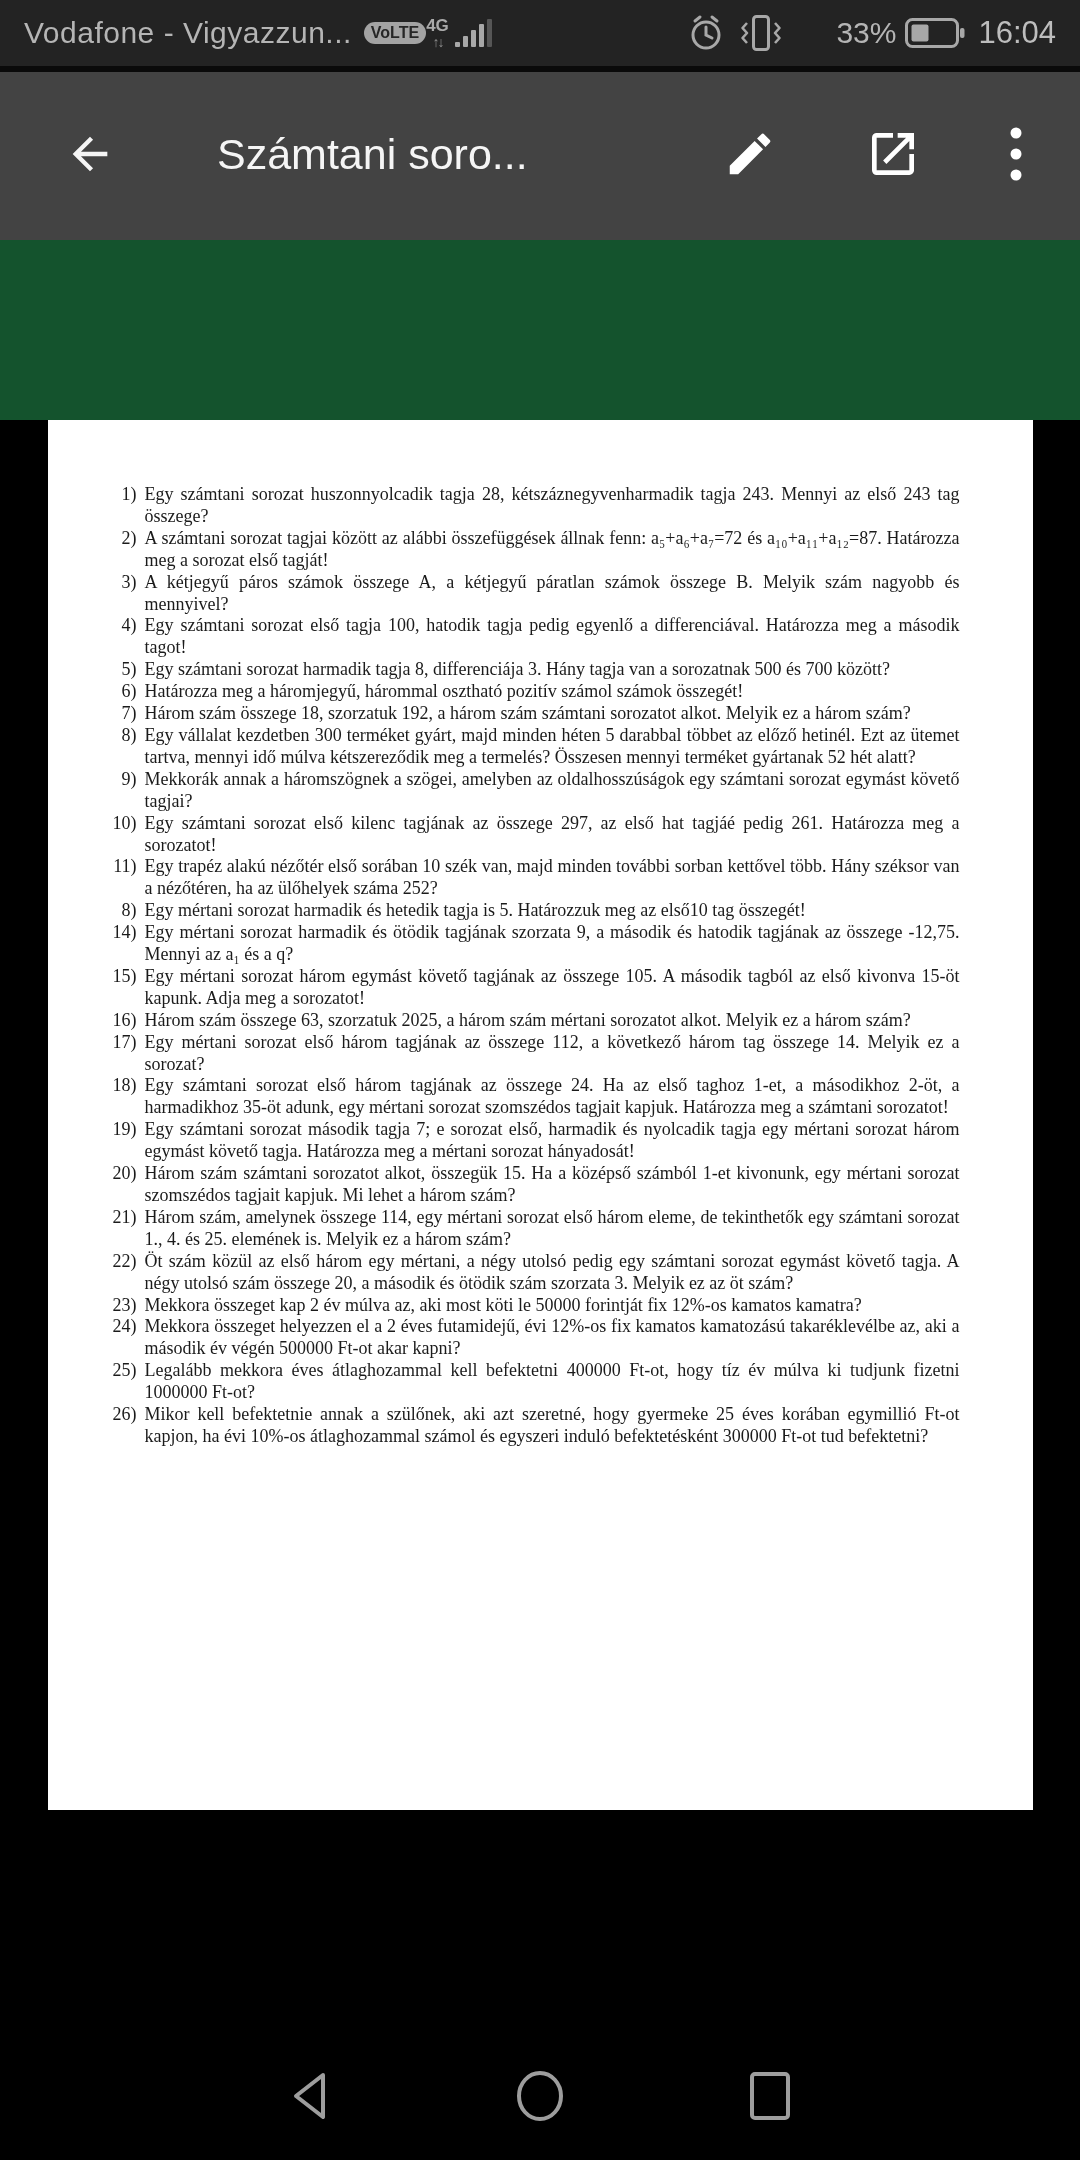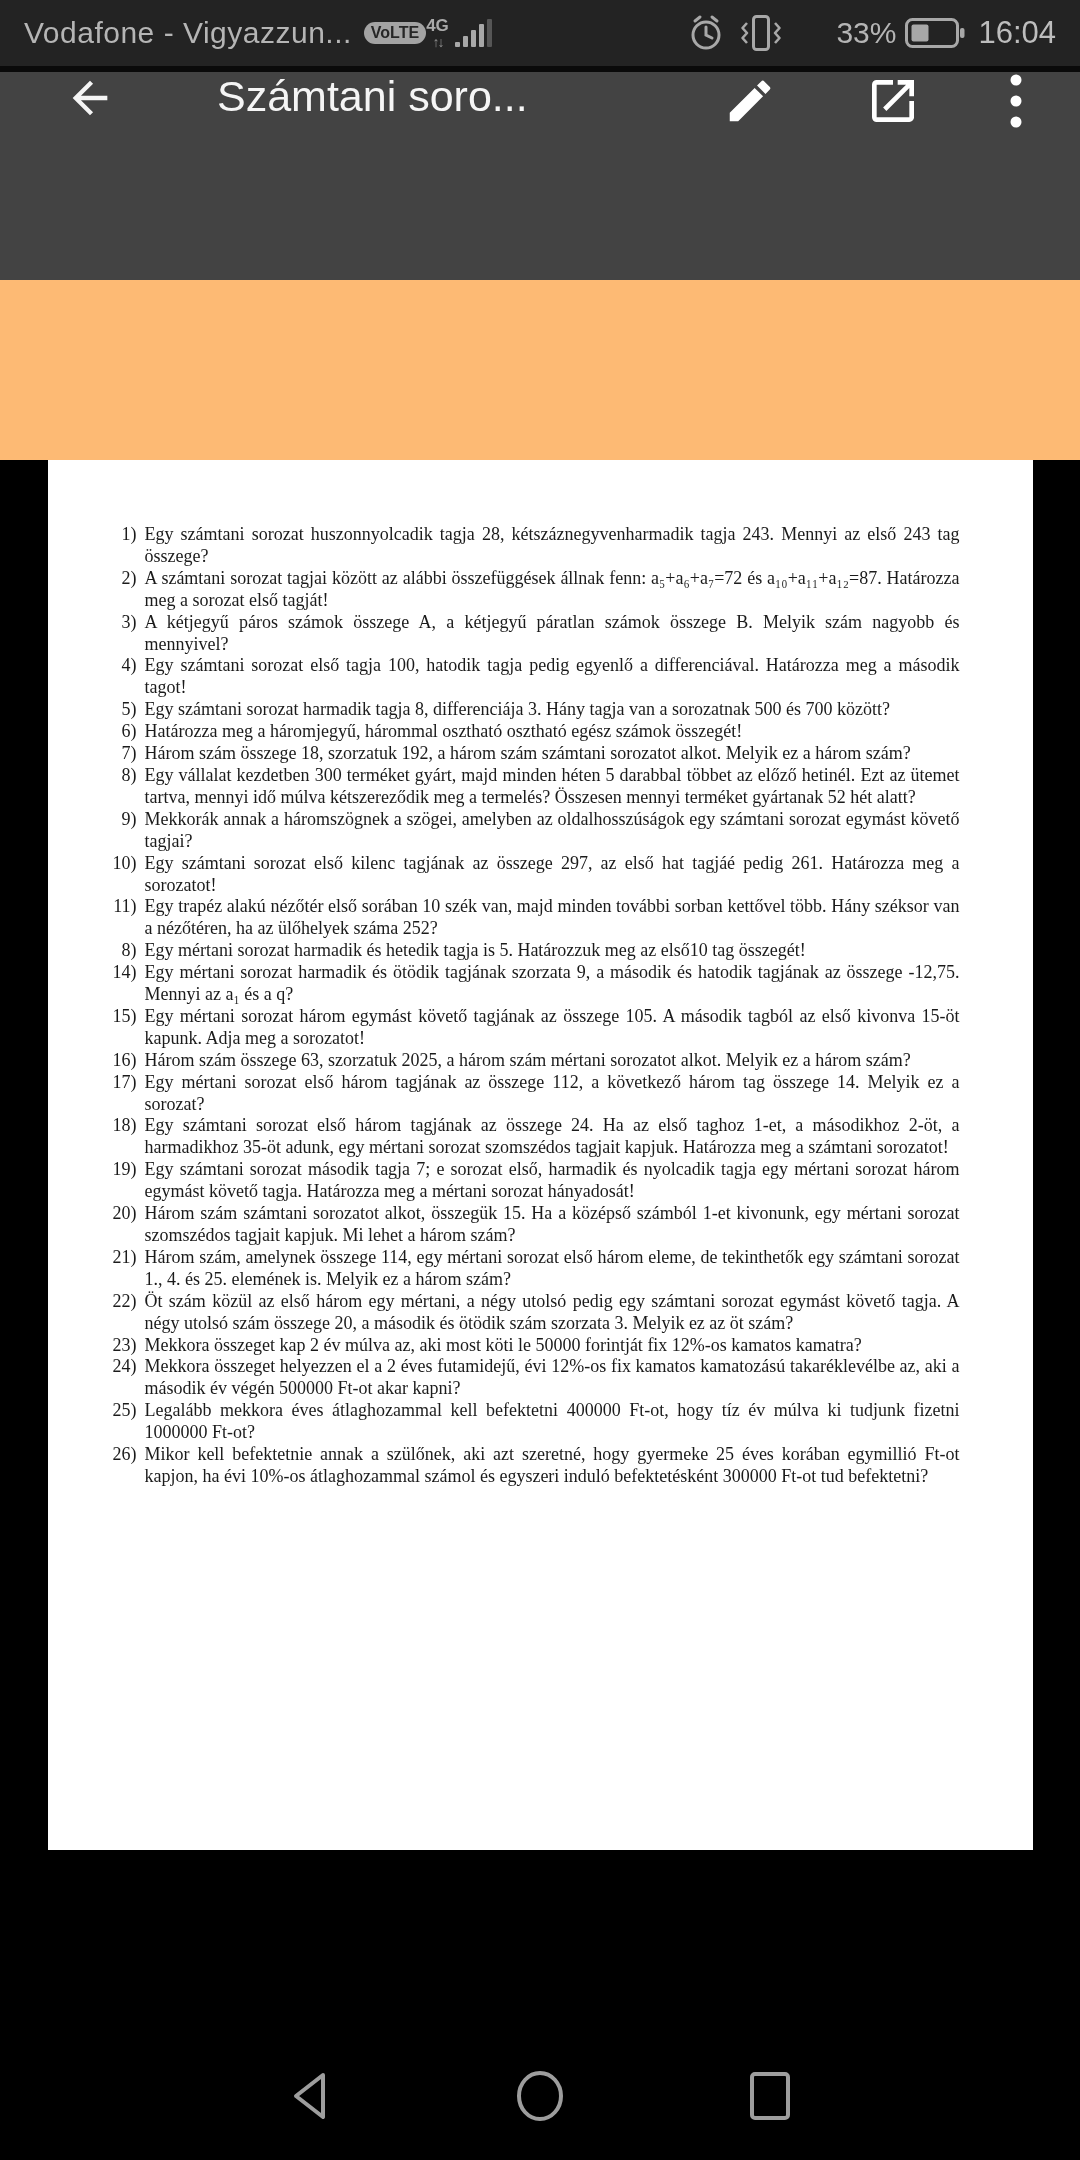--- a/index.html
+++ b/index.html
@@ -1,18 +1,18 @@
 <!DOCTYPE html>
 <html><head>
 <meta charset="utf-8">
 <style>
   * { margin:0; padding:0; box-sizing:border-box; }
   html,body { width:1080px; height:2160px; background:#000; overflow:hidden;
               font-family:"Liberation Sans", sans-serif; }
-  .screen { position:relative; width:1080px; height:2160px; background:#fdba74; }
+  .screen { position:relative; width:1080px; height:2160px; background:#14532d; }
 
   
   .statusbar { height:66px; background:#232323; display:flex; align-items:center;
                padding:0 24px; color:#b5b5b5; }
   .statusbar-seam { height:6px; background:#0a0a0a; }
   .carrier { font-size:30px; letter-spacing:.5px; color:#b5b5b5; white-space:nowrap; }
   .volte { background:#a3a3a3; color:#262626; font-weight:bold; font-size:16px;
            border-radius:11px; padding:3px 7px; margin-left:12px; line-height:1; }
   .net4g { display:flex; flex-direction:column; align-items:center; line-height:1; }
   .net4g .g { font-size:17px; font-weight:bold; color:#ababab; }
@@ -21,21 +21,21 @@
   .sigbars i { display:block; width:5px; background:#a8a8a8; border-radius:1px; }
   .sigbars i:nth-child(1){height:5px;} .sigbars i:nth-child(2){height:11px;}
   .sigbars i:nth-child(3){height:17px;} .sigbars i:nth-child(4){height:23px;}
   .sigbars i:nth-child(5){height:28px; background:#565656;}
   .sb-right { margin-left:auto; display:flex; align-items:center; gap:9px; }
   .pct { font-size:30px; color:#b5b5b5;margin-left:40px; }
   .clock { font-size:31px; color:#bdbdbd; margin-left:4px; }
   .sb-ico { display:flex; }
 
   
-  .appbar { height:208px; background:#434343; display:flex; align-items:flex-start;
+  .appbar { height:168px; background:#434343; display:flex; align-items:center;
             padding:0 57px 4px 64px; }
   .back-btn { width:52px; height:52px; display:flex; }
   .title { margin-left:101px; font-size:43px; font-weight:500; color:#f5f5f5;
            white-space:nowrap; }
   .actions { margin-left:auto; display:flex; align-items:center; gap:88px; }
   .act { display:flex; }
 
   
   .content { position:relative; height:1920px; background:#000; }
   .page { margin:180px auto 0; width:985px; height:1390px; background:#ffffff;
@@ -151,21 +151,21 @@
             <span class="txt">Egy számtani sorozat első tagja 100, hatodik tagja pedig egyenlő a differenciával. Határozza meg a második tagot!</span>
           </div>
 
           <div class="prob">
             <span class="num">5)</span>
             <span class="txt">Egy számtani sorozat harmadik tagja 8, differenciája 3. Hány tagja van a sorozatnak 500 és 700 között?</span>
           </div>
 
           <div class="prob">
             <span class="num">6)</span>
-            <span class="txt">Határozza meg a háromjegyű, hárommal osztható osztható egész számok összegét!</span>
+            <span class="txt">Határozza meg a háromjegyű, hárommal osztható pozitív számol számok összegét!</span>
           </div>
 
           <div class="prob">
             <span class="num">7)</span>
             <span class="txt">Három szám összege 18, szorzatuk 192, a három szám számtani sorozatot alkot. Melyik ez a három szám?</span>
           </div>
 
           <div class="prob">
             <span class="num">8)</span>
             <span class="txt">Egy vállalat kezdetben 300 terméket gyárt, majd minden héten 5 darabbal többet az előző hetinél. Ezt az ütemet tartva, mennyi idő múlva kétszereződik meg a termelés? Összesen mennyi terméket gyártanak 52 hét alatt?</span>

